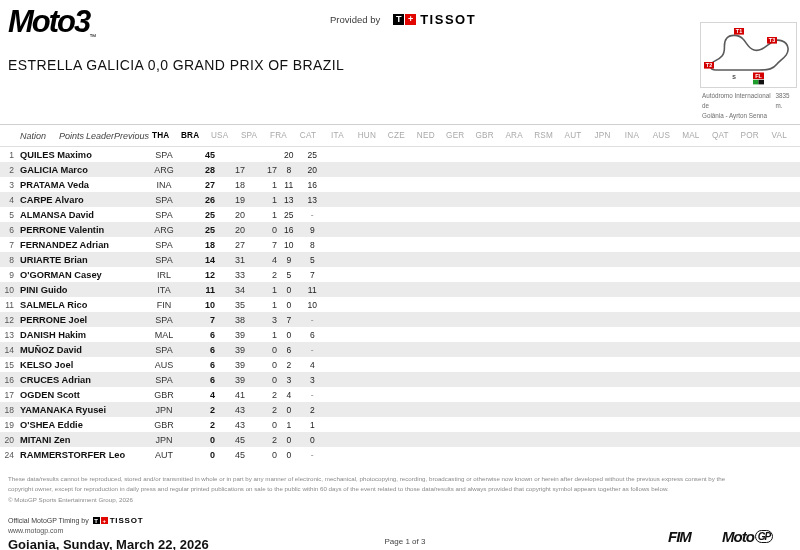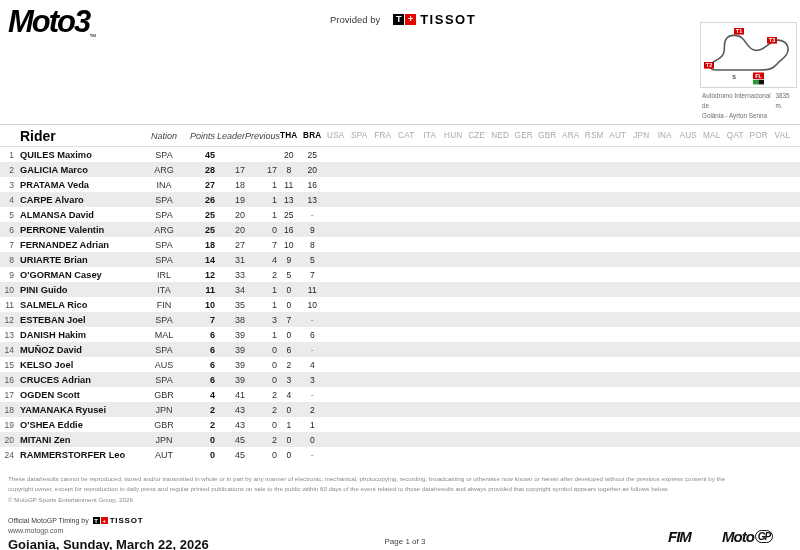--- a/index.html
+++ b/index.html
@@ -68,20 +68,21 @@
 
   <div class="provided">
     <span class="provided-label">Provided by</span>
     <span class="tissot">
       <span class="sq t">T</span>
       <span class="sq plus">+</span>
       <span class="word">TISSOT</span>
     </span>
   </div>
 
+  <div class="subtitle">ESTRELLA GALICIA 0,0 GRAND PRIX OF BRAZIL</div>
 
   <div class="circuit-box">
     <svg width="95" height="64" viewBox="0 0 95 64">
       <path d="M 15 47 L 58 47 C 68 47 72 46 76 41 C 80 36 88 33 87 25 C 86 18 77 15 71 19 C 65 23 60 29 53 27 C 47 25.3 46 20 42 16 C 38 11.5 29 11 25.5 15.5 C 21 21 26 27 21 33 C 17 38 10 38 9.5 42.5 C 9.2 46 11.5 47 15 47 Z" fill="none" stroke="#5a5a5a" stroke-width="1.6" stroke-linejoin="round"></path>
       <g font-family="Liberation Sans, sans-serif" font-size="5.4" font-weight="700">
         <rect x="33" y="5" width="10" height="6.6" fill="#d40000"></rect>
         <text x="38" y="10.2" fill="#fff" text-anchor="middle">T1</text>
         <rect x="66" y="14" width="10" height="6.6" fill="#d40000"></rect>
         <text x="71" y="19.2" fill="#fff" text-anchor="middle">T3</text>
         <rect x="3" y="39" width="10" height="6.6" fill="#d40000"></rect>
@@ -98,21 +99,20 @@
     <div class="row1">
       <span>Autódromo Internacional de</span>
       <span>3835 m.</span>
     </div>
     <div>Goiânia - Ayrton Senna</div>
   </div>
 
   <div class="table">
     <div class="thead">
       <span class="col-pos"></span>
-      <span class="col-rider">Rider</span>
       <span class="col-nation ital">Nation</span>
       <span class="col-points ital">Points</span>
       <span class="col-leader ital">Leader</span>
       <span class="col-prev ital">Previous</span>
       <span class="race-cols" id="race-header">
           <span class="race-cell race-head scored">THA</span>
           <span class="race-cell race-head scored">BRA</span>
           <span class="race-cell race-head">USA</span>
           <span class="race-cell race-head">SPA</span>
           <span class="race-cell race-head">FRA</span>
@@ -483,21 +483,21 @@
             <span class="race-cell race-val"></span>
             <span class="race-cell race-val"></span>
             <span class="race-cell race-val"></span>
             <span class="race-cell race-val"></span>
             <span class="race-cell race-val"></span>
             <span class="race-cell race-val"></span>
           </span>
         </div>
         <div class="trow even">
           <span class="col-pos">12</span>
-          <span class="col-rider">ESTEBAN Joel</span>
+          <span class="col-rider">PERRONE Joel</span>
           <span class="col-nation">SPA</span>
           <span class="col-points">7</span>
           <span class="col-leader">38</span>
           <span class="col-prev">3</span>
           <span class="race-cols">
             <span class="race-cell race-val">7</span>
             <span class="race-cell race-val dash">-</span>
             <span class="race-cell race-val"></span>
             <span class="race-cell race-val"></span>
             <span class="race-cell race-val"></span>

